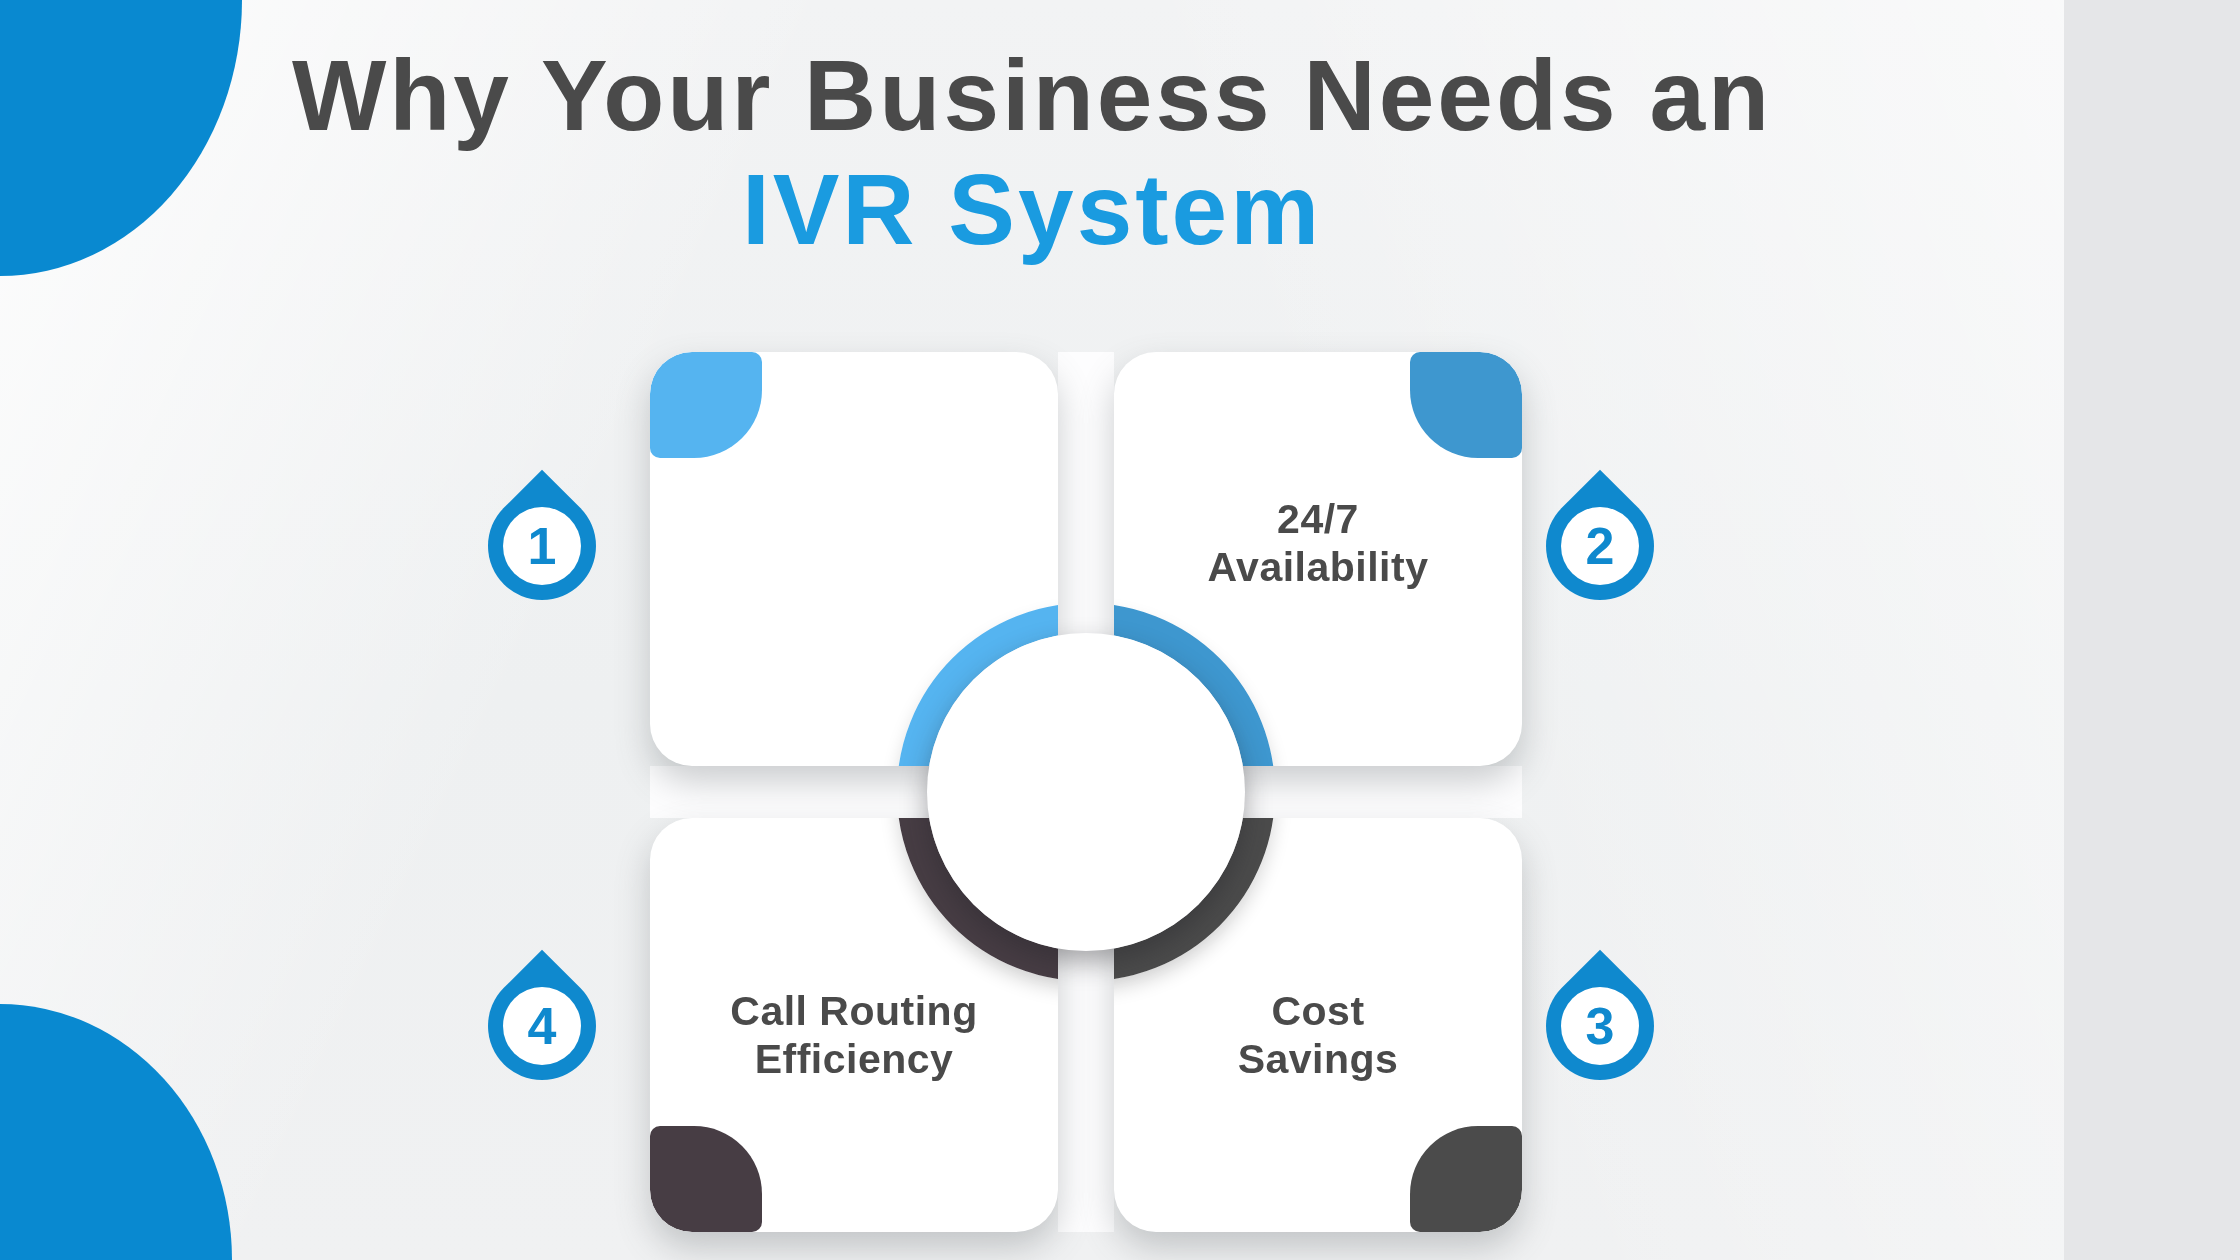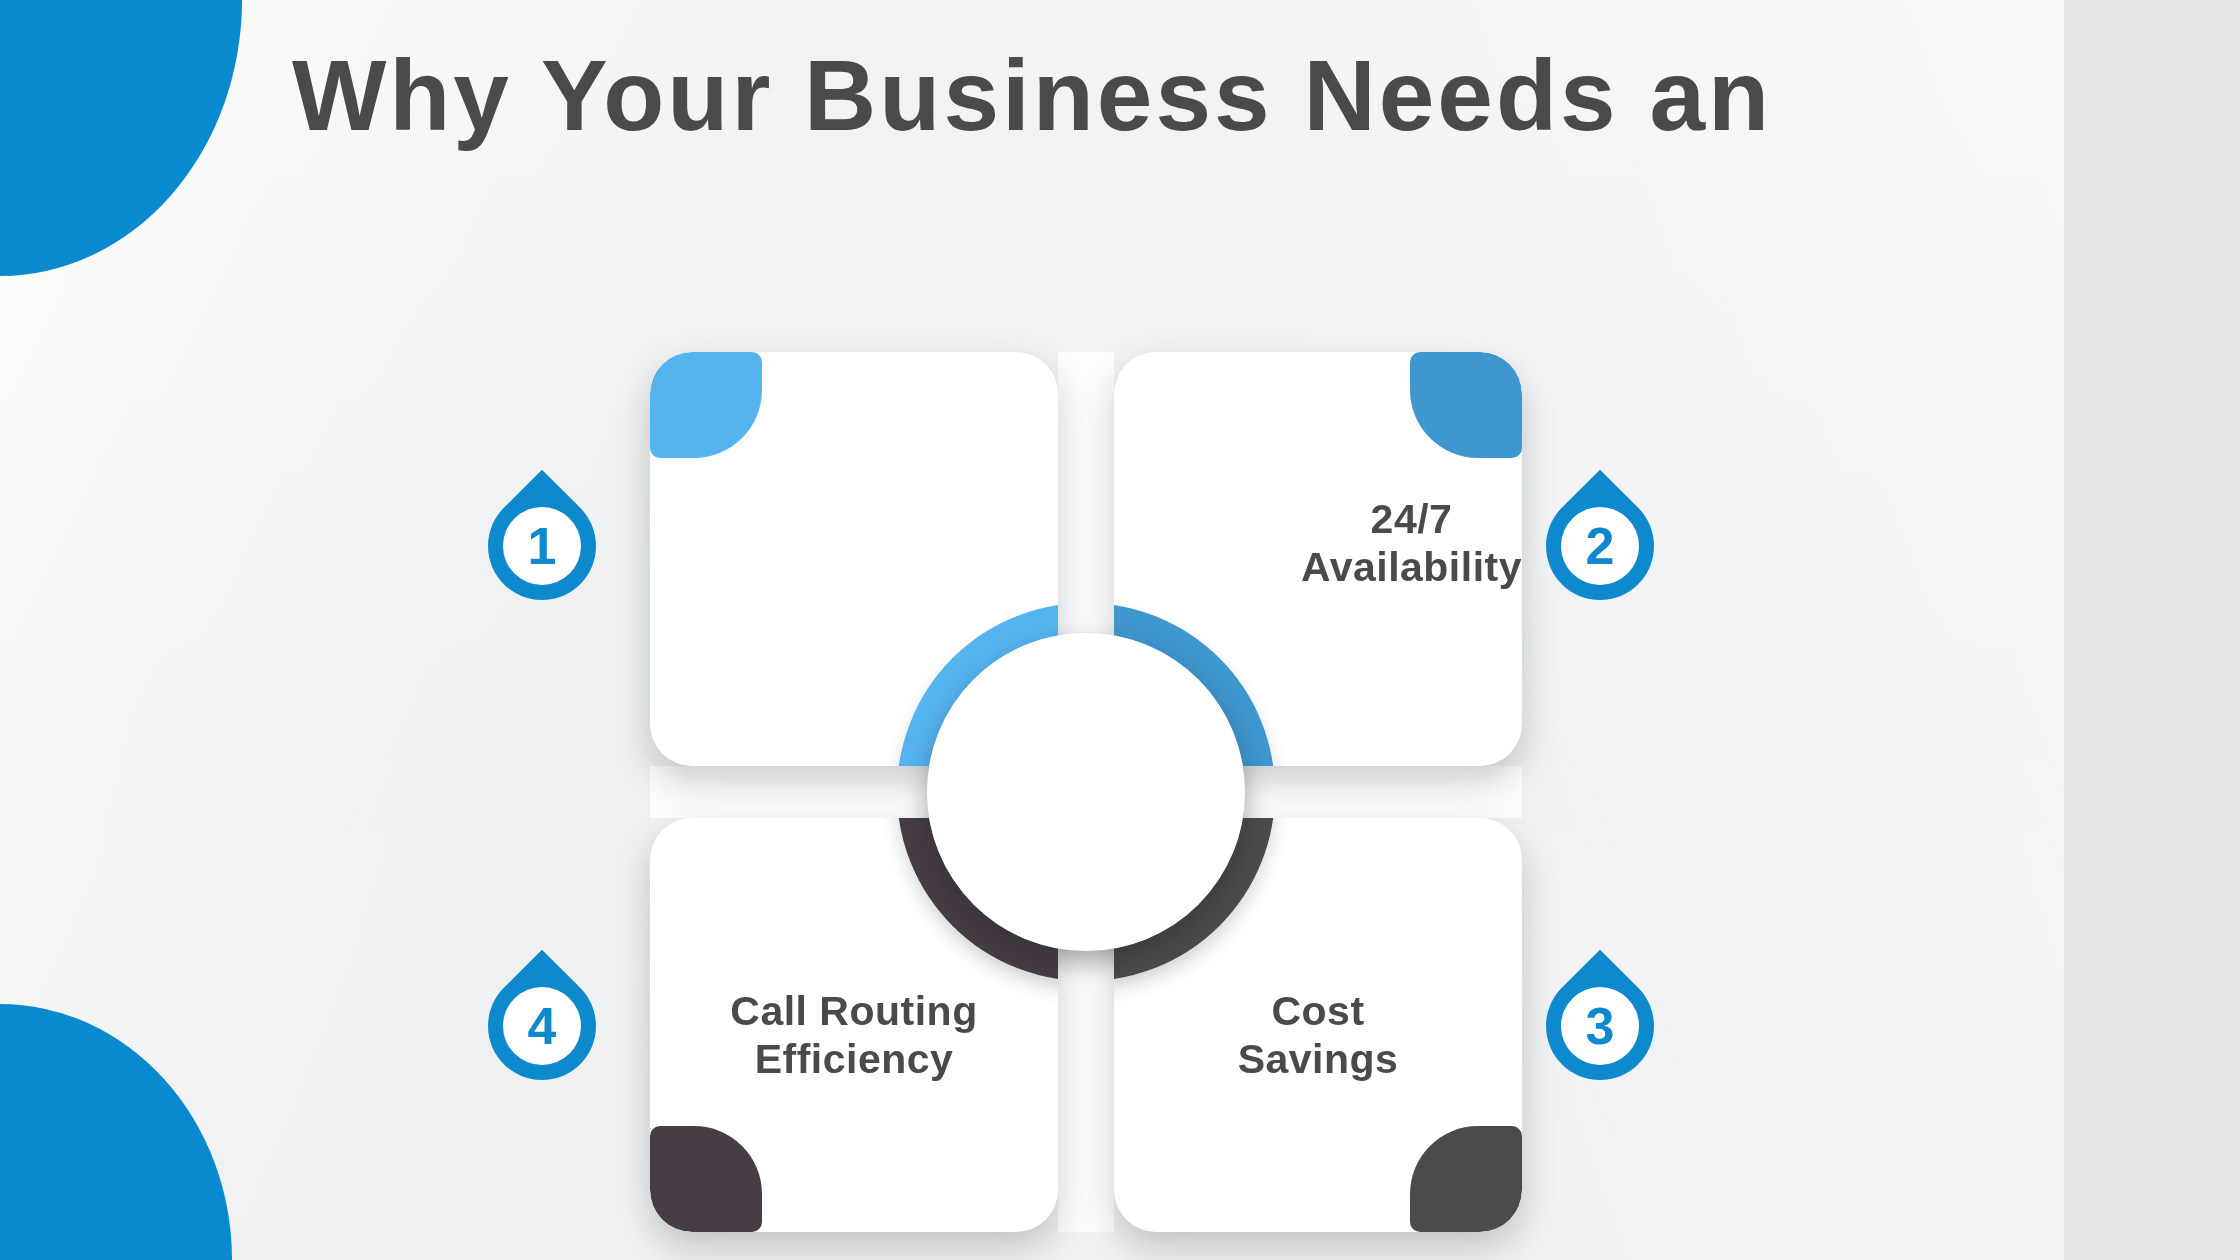--- a/index.html
+++ b/index.html
@@ -41,21 +41,21 @@
     background:#fdfdfe;
   }
   .card {
     position:absolute; width:408px; height:414px;
     background:#ffffff; border-radius:42px;
     box-shadow: 0 16px 34px rgba(90,95,100,0.30);
     overflow:hidden;
     display:flex; align-items:center; justify-content:center;
   }
   .card.pos-tl { left:650px;  top:352px; }
-  .card.pos-tr { left:1114px; top:352px;justify-content:flex-end; }
+  .card.pos-tr { left:1114px; top:352px; }
   .card.pos-bl { left:650px;  top:818px; }
   .card.pos-br { left:1114px; top:818px; }
   .card-title {
     position:relative; z-index:3;
     font-size:41px; font-weight:700; color:#4a4a4a;
     line-height:1.18; text-align:center; letter-spacing:0.5px;
   }
   .card-title span { display:block; }
   .pos-tl .card-title, .pos-tr .card-title { transform: translateY(-16px); }
   .pos-bl .card-title, .pos-br .card-title { transform: translateY(10px); }
@@ -103,20 +103,21 @@
 </head>
 <body>
 
 <div class="canvas">
 
   <div class="deco-tl" style="background: rgb(9, 137, 208);"></div>
   <div class="deco-bl" style="background: rgb(9, 137, 208);"></div>
 
   <h1 class="title">
     <span class="l1" style="color: rgb(74, 74, 74);">Why Your Business Needs an</span>
+    <span class="l2" style="color: rgb(26, 155, 224);">IVR System</span>
   </h1>
 
   <div class="bar-v"></div>
   <div class="bar-h"></div>
 
   <section class="card pos-tl">
     <div class="accent a-tl" style="background: rgb(85, 180, 240);"></div>
     <div class="arc" style="border-color: rgb(85, 180, 240);"></div>
   </section>
 

